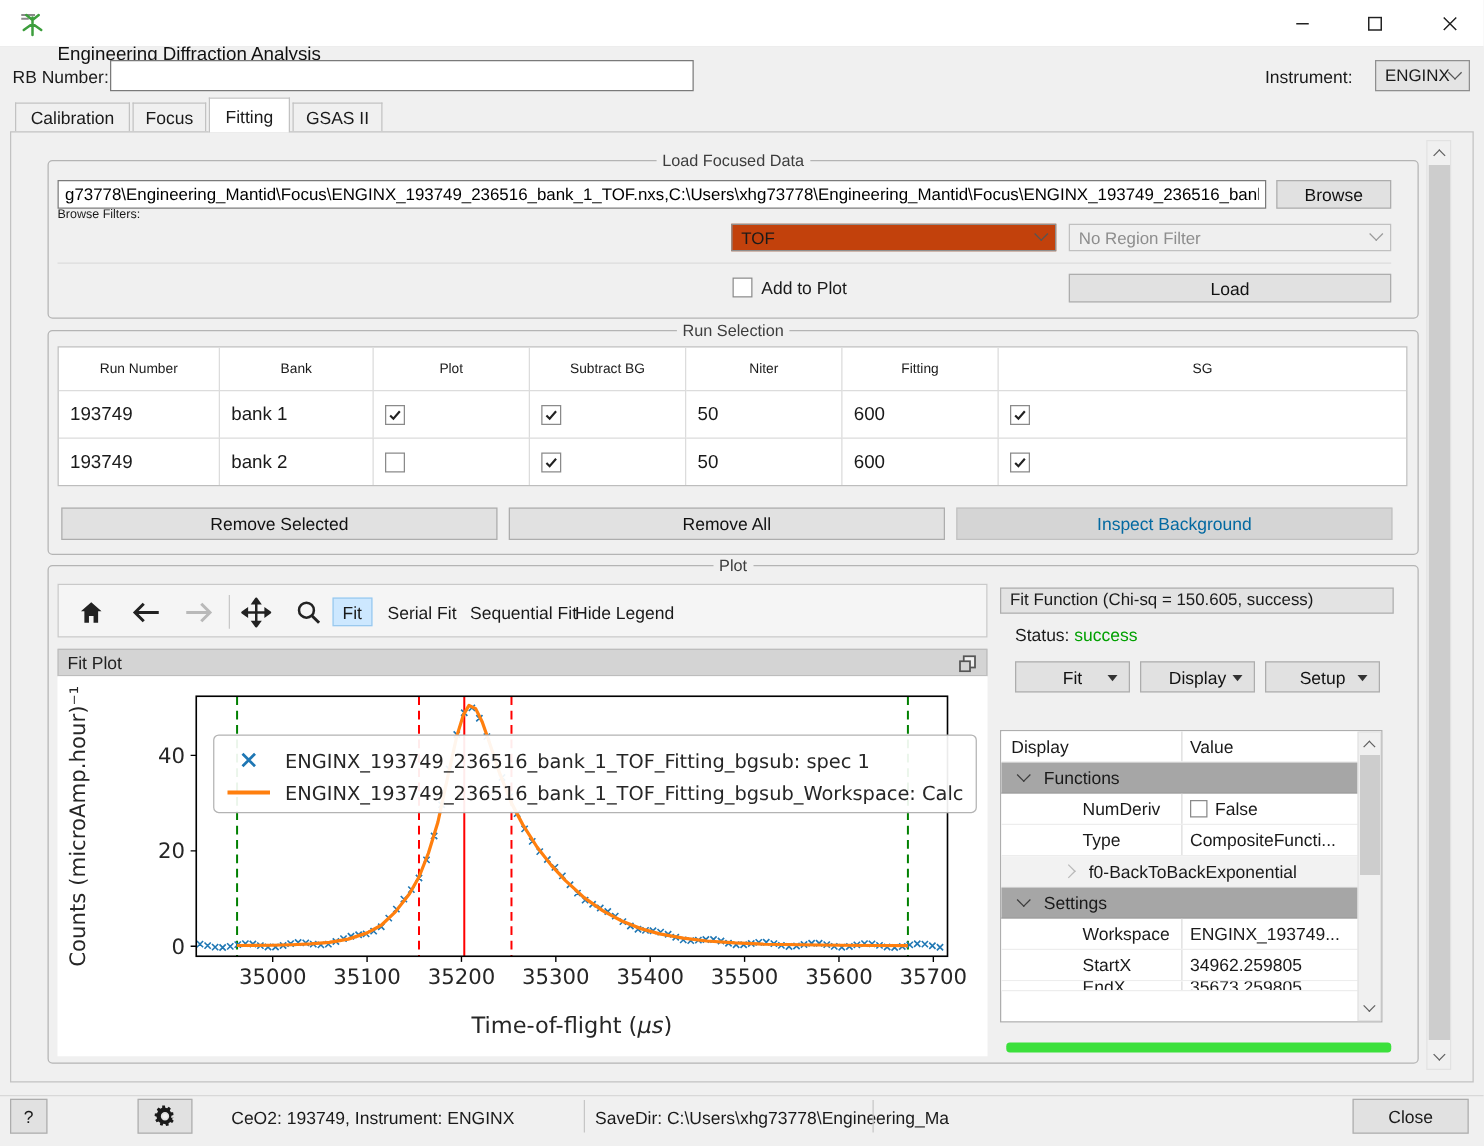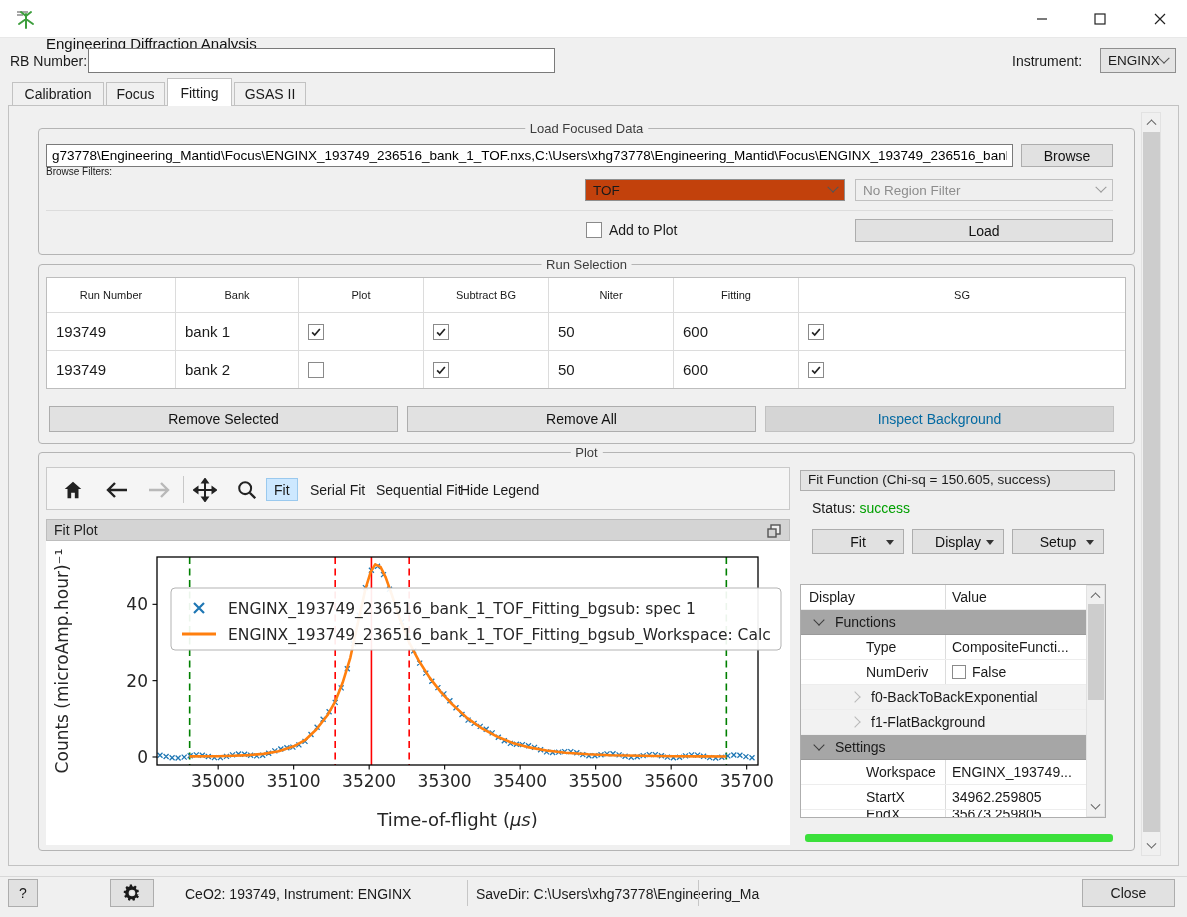--- a/index.html
+++ b/index.html
@@ -341,39 +341,35 @@
     <div class="pt-rows" id="pt-rows">
         <div class="pt-row">
           <div class="namecell" style="padding-left: 8px;">Display</div>
           <div class="valcell">Value</div>
         </div>
         <div class="pt-row section" style="padding-left: 14px;">
           <div class="chev-d" style="margin-right: 12px;"></div>
           <span>Functions</span>
         </div>
         <div class="pt-row">
-          <div class="namecell" style="padding-left: 65px;">Type</div>
-          <div class="valcell">
-            <span>CompositeFuncti...</span>
-          </div>
-        </div>
-        <div class="pt-row">
           <div class="namecell" style="padding-left: 65px;">NumDeriv</div>
           <div class="valcell">
             <div class="cb" style="width: 14px; height: 14px; margin-right: 6px;"></div>
             <span>False</span>
           </div>
         </div>
+        <div class="pt-row">
+          <div class="namecell" style="padding-left: 65px;">Type</div>
+          <div class="valcell">
+            <span>CompositeFuncti...</span>
+          </div>
+        </div>
         <div class="pt-row group" style="padding-left: 52px;">
           <div class="chev-r" style="margin-right: 12px;"></div>
           <span>f0-BackToBackExponential</span>
-        </div>
-        <div class="pt-row group" style="padding-left: 52px;">
-          <div class="chev-r" style="margin-right: 12px;"></div>
-          <span>f1-FlatBackground</span>
         </div>
         <div class="pt-row section" style="padding-left: 14px;">
           <div class="chev-d" style="margin-right: 12px;"></div>
           <span>Settings</span>
         </div>
         <div class="pt-row">
           <div class="namecell" style="padding-left: 65px;">Workspace</div>
           <div class="valcell">
             <span>ENGINX_193749...</span>
           </div>

